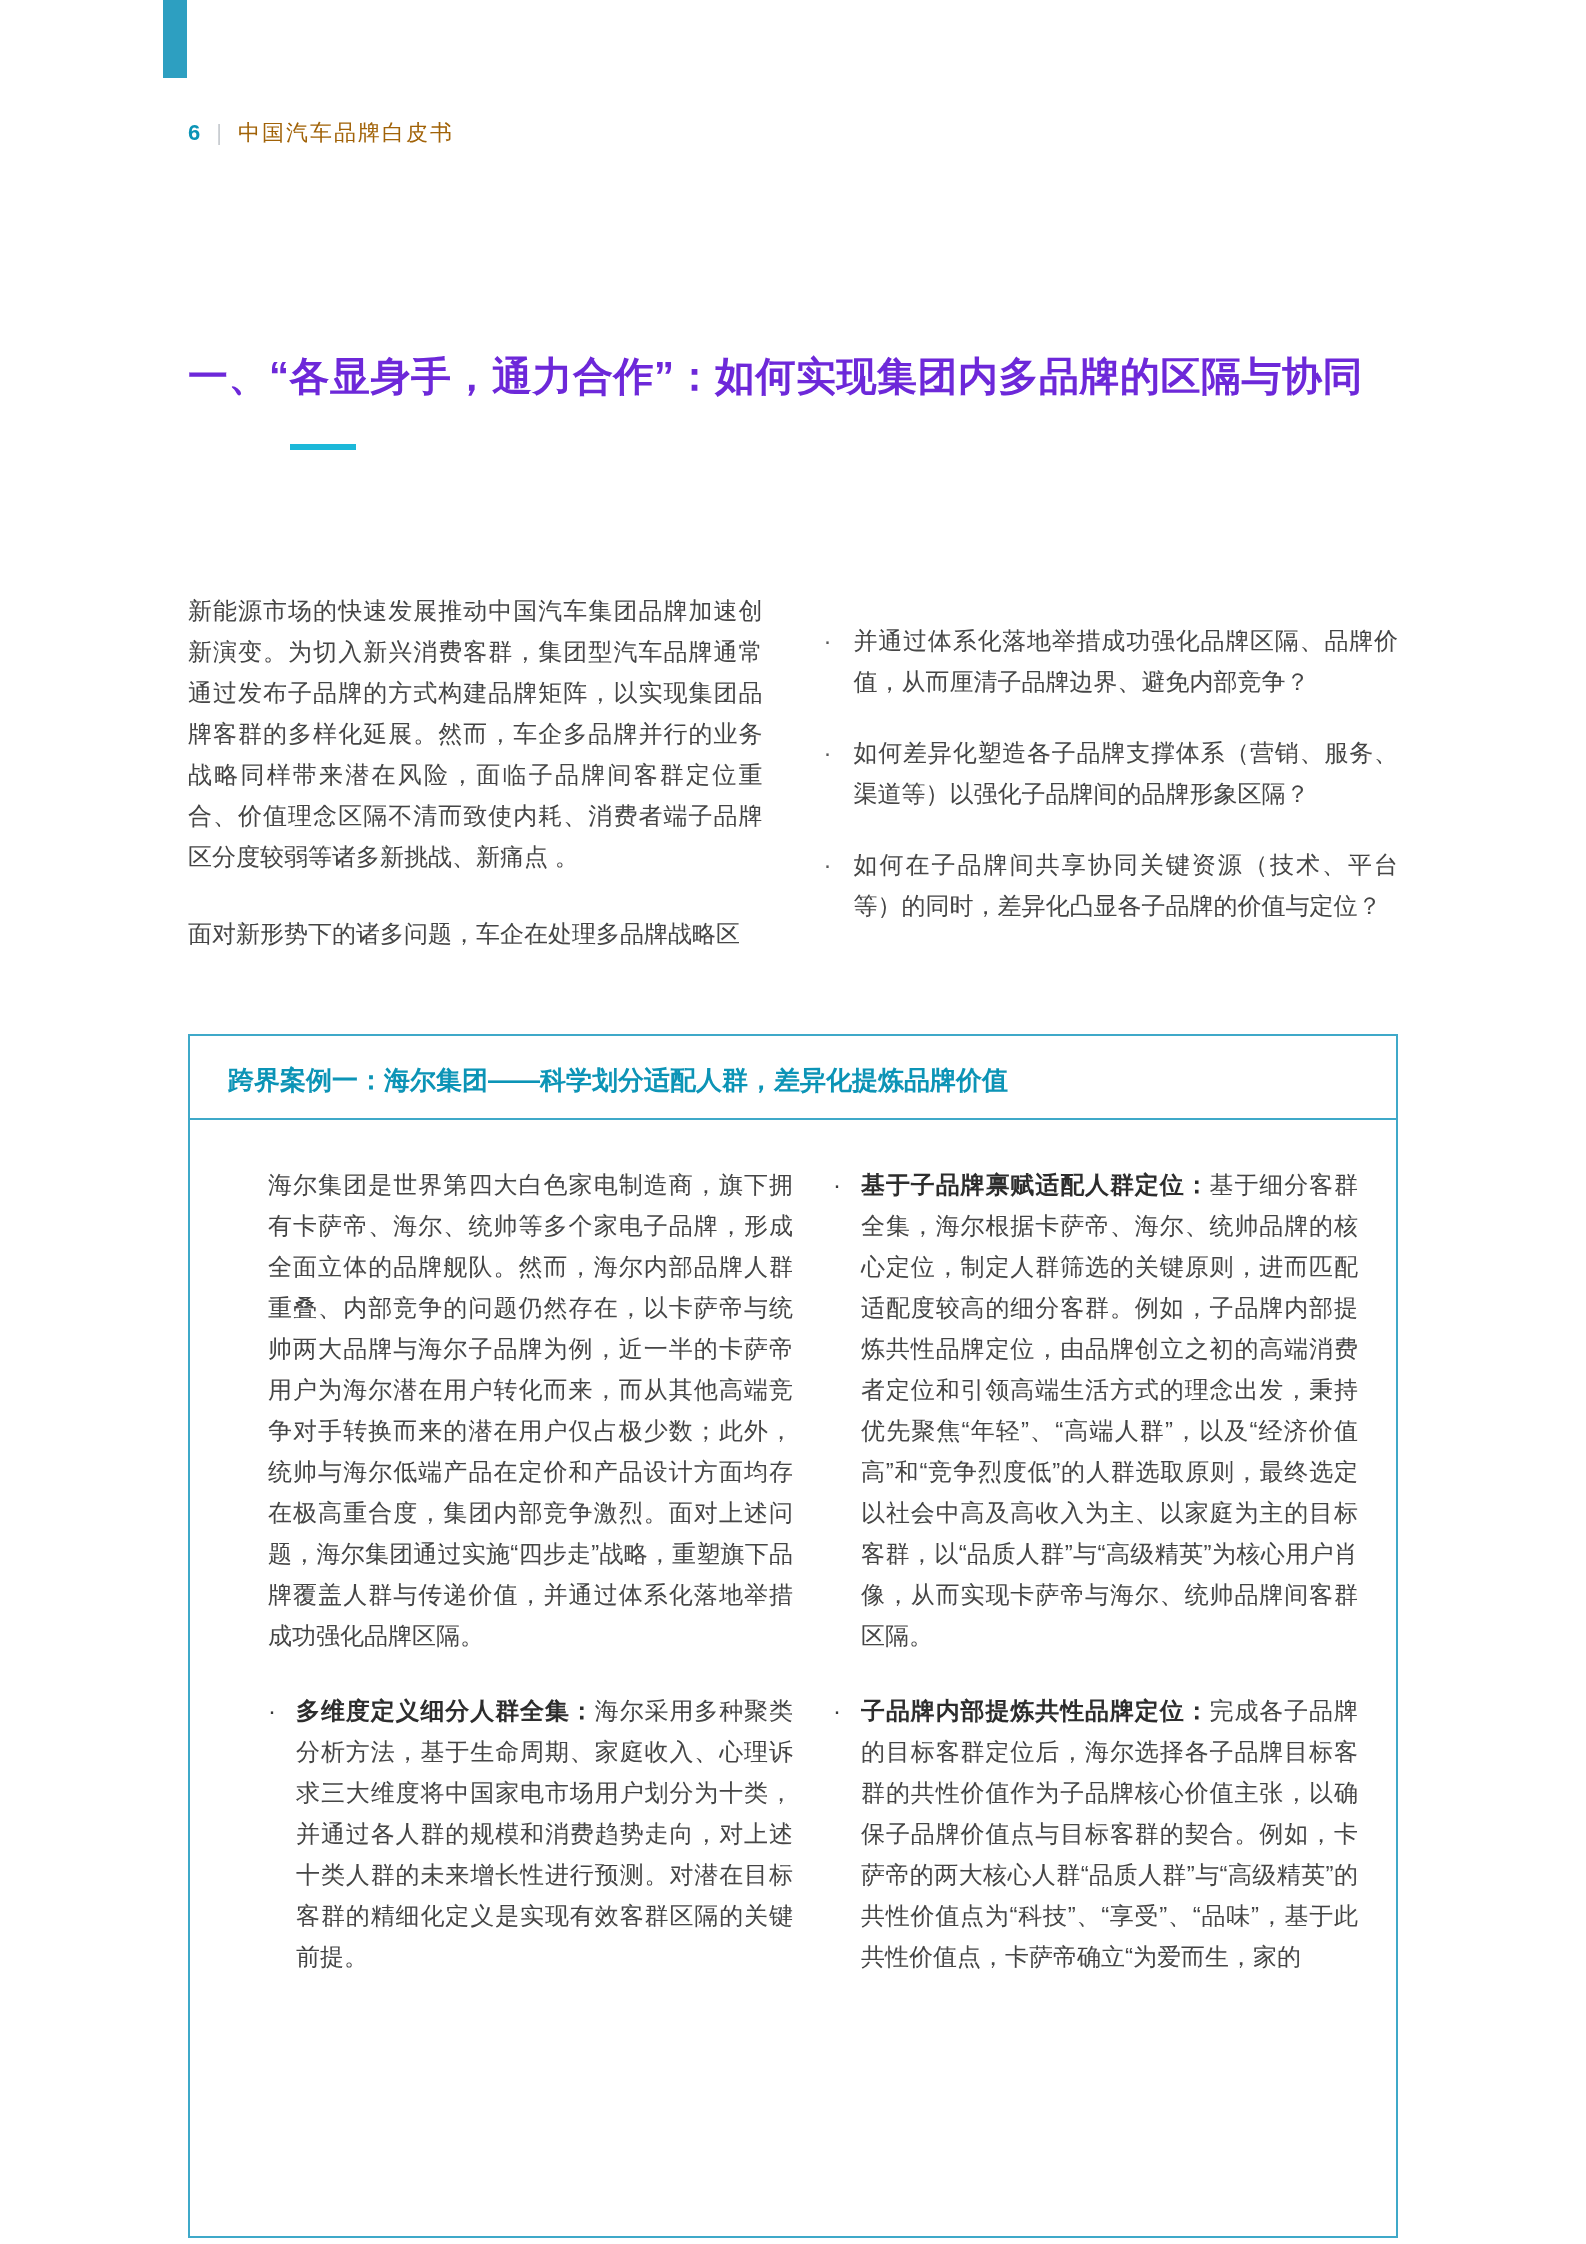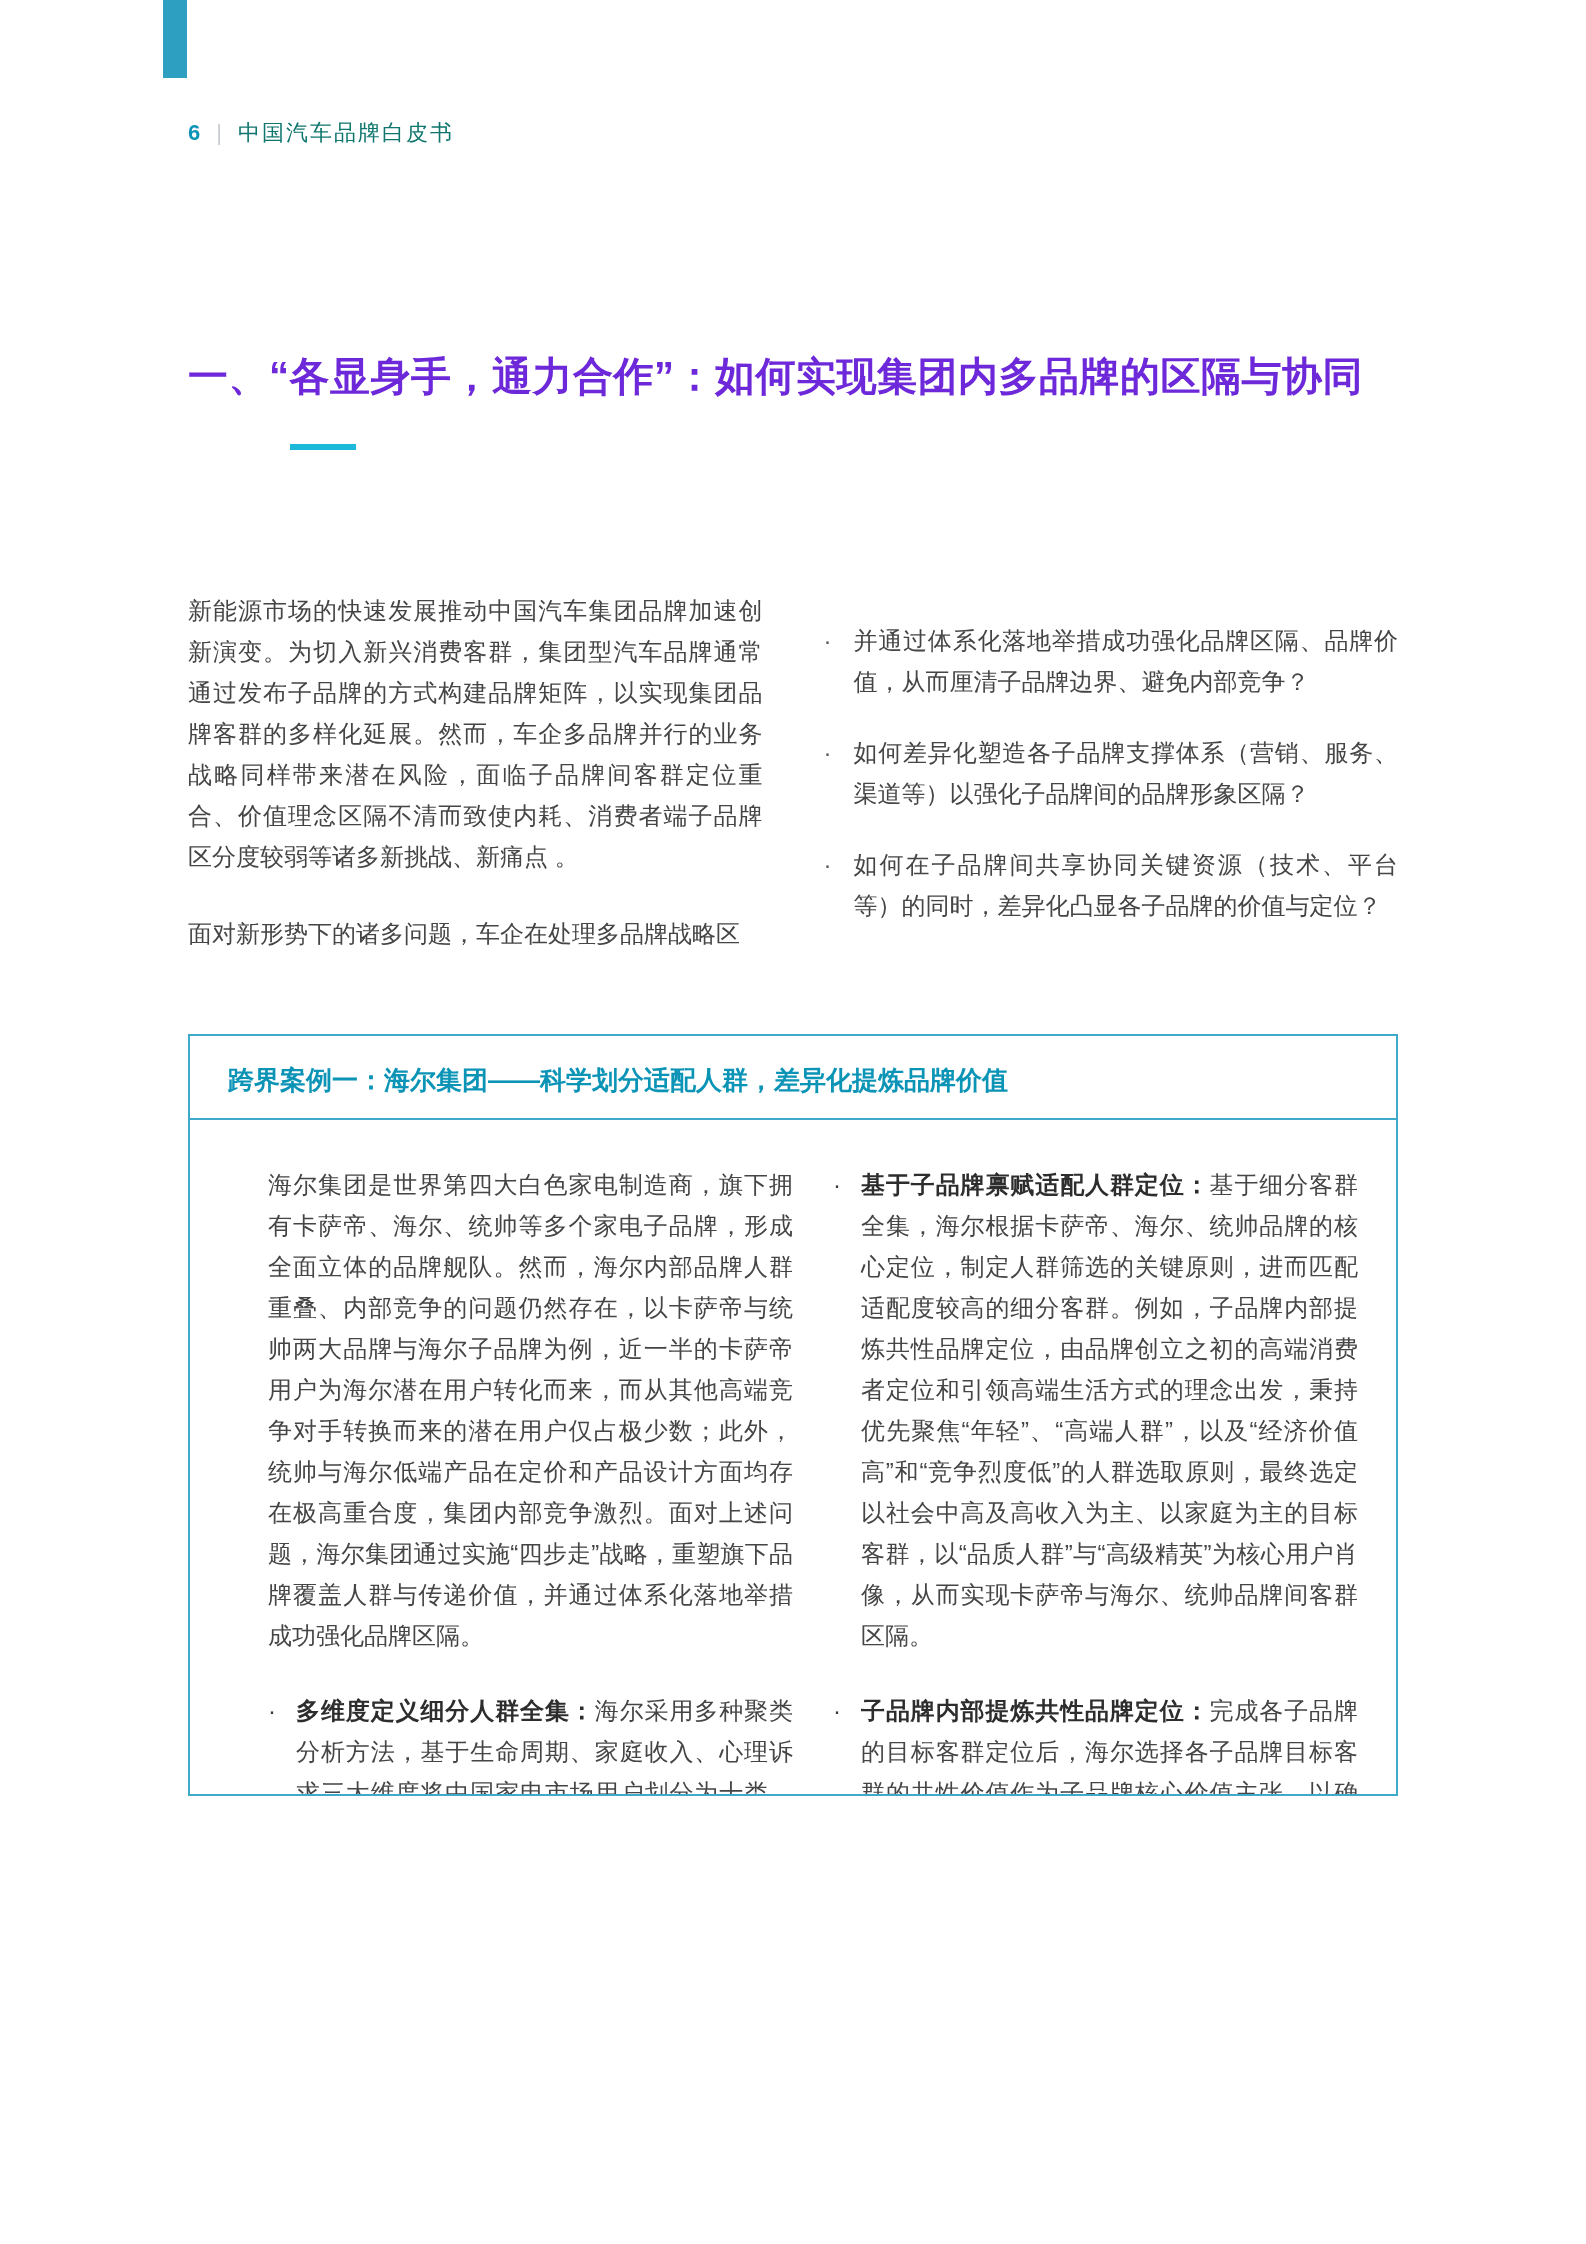--- a/index.html
+++ b/index.html
@@ -19,21 +19,21 @@
     background:#2d9fc1;
   }
   
   .page-header{
     position:absolute;left:188px;top:118px;
     display:flex;align-items:center;gap:16px;
     font-size:22px;line-height:30px;
   }
   .page-num{color:#0c94b6;font-weight:bold;}
   .hdr-sep{color:#c9cdd1;font-weight:300;}
-  .book-title{color:#0f766e;letter-spacing:2px;}
+  .book-title{color:#a16207;letter-spacing:2px;}
   
   .section-title{
     position:absolute;left:188px;top:348px;
     width:1300px;
     margin:0;
     font-size:40px;line-height:56px;
     font-weight:bold;
     color:#6d28d9;
     white-space:nowrap;
     letter-spacing:0.5px;
@@ -53,21 +53,21 @@
   .col{width:585px;}
   .intro p{margin:0 0 36px 0;text-align:justify;}
   .intro .lead{margin:0;}
   .bullet-list{list-style:none;margin:0;padding:0;}
   .bullet{display:flex;margin-top:30px;text-align:justify;}
   .bullet .marker{flex:none;width:30px;color:#5a5a5a;}
   .bullet .btext{flex:1;}
   
   .case-box{
     position:absolute;left:188px;top:1034px;
-    width:1210px;height:762px;
+    width:1210px;height:1204px;
     box-sizing:border-box;
     border:2px solid #3fa9c9;
     overflow:hidden;
   }
   .case-title{
     margin:0;
     padding:26px 38px 20px 38px;
     font-size:26px;line-height:36px;
     font-weight:bold;
     color:#0c94b6;

